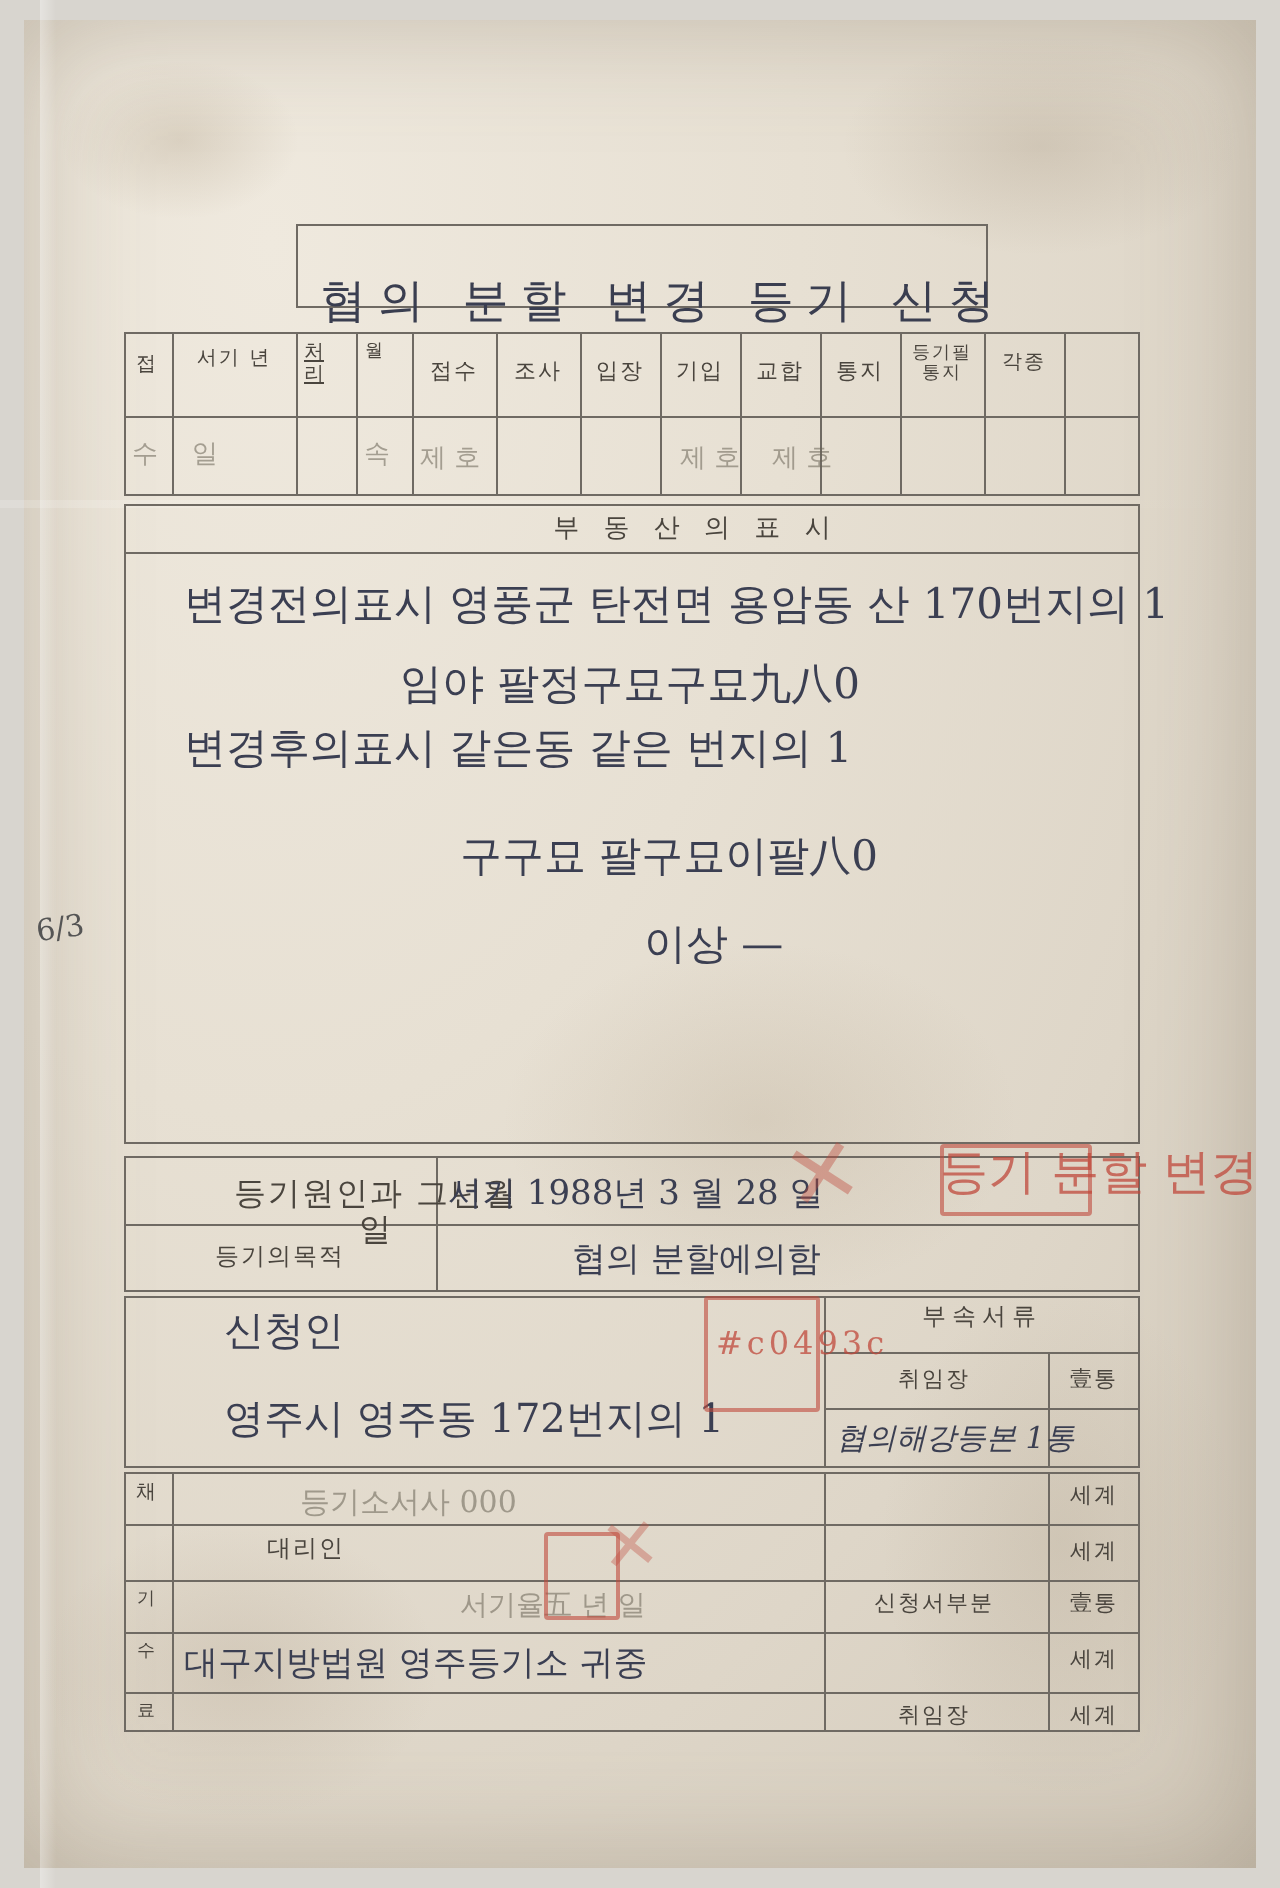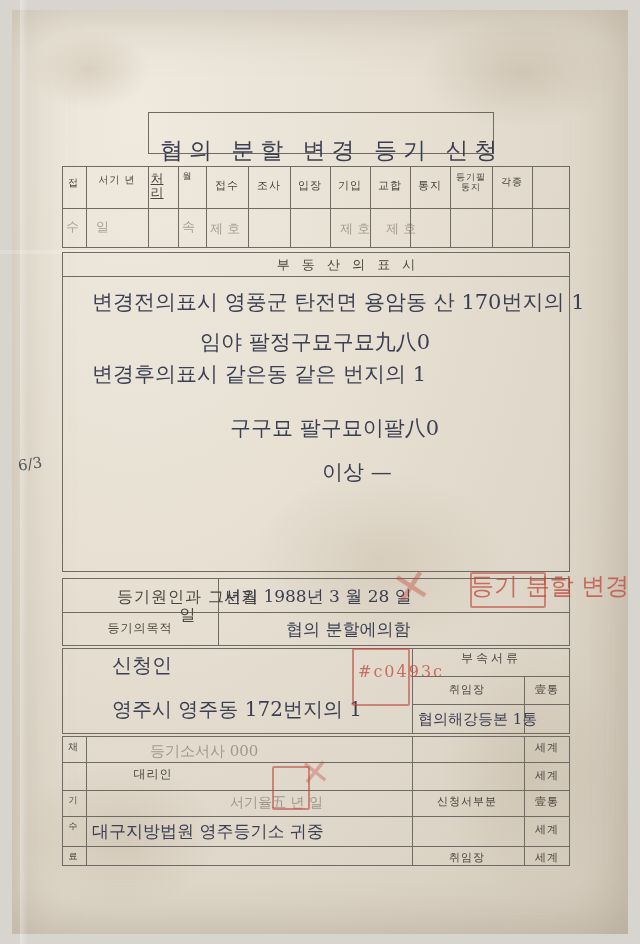--- a/index.html
+++ b/index.html
@@ -109,21 +109,21 @@
   <div class="vline" style="left:330px;top:166px;height:82px;"></div>
   <div class="vline" style="left:370px;top:166px;height:82px;"></div>
   <div class="vline" style="left:410px;top:166px;height:82px;"></div>
   <div class="vline" style="left:450px;top:166px;height:82px;"></div>
   <div class="vline" style="left:492px;top:166px;height:82px;"></div>
   <div class="vline" style="left:532px;top:166px;height:82px;"></div>
   <div class="hline" style="left:62px;top:208px;width:508px;"></div>
 
   <div class="vlabel" style="left:66px;top:178px;">접</div>
   <div class="cell-label" style="left:88px;top:174px;width:58px;font-size:10px;">서기    년</div>
-  <div class="vlabel" style="left:150px;top:172px;font-size:13px;text-decoration:underline;">처리</div>
+  <div class="vlabel" style="left:150px;top:172px;font-size:10px;text-decoration:underline;">처리</div>
   <div class="vlabel" style="left:180px;top:172px;font-size:9px;">월</div>
 
   <div class="cell-label" style="left:208px;top:180px;width:38px;">접수</div>
   <div class="cell-label" style="left:250px;top:180px;width:38px;">조사</div>
   <div class="cell-label" style="left:292px;top:180px;width:36px;">입장</div>
   <div class="cell-label" style="left:332px;top:180px;width:36px;">기입</div>
   <div class="cell-label" style="left:372px;top:180px;width:36px;">교합</div>
   <div class="cell-label" style="left:412px;top:180px;width:36px;">통지</div>
   <div class="cell-label" style="left:452px;top:172px;width:38px;font-size:9px;line-height:1.15;">등기필통지</div>
   <div class="cell-label" style="left:494px;top:176px;width:36px;font-size:10px;">각종</div>
@@ -165,21 +165,21 @@
   <div class="hand mid" style="left:112px;top:652px;font-size:20px;">신청인</div>
   <div class="hand mid" style="left:112px;top:696px;font-size:20px;">영주시 영주동 172번지의 1</div>
 
   <div class="stampbox" style="left:352px;top:648px;width:54px;height:54px;"></div>
   <div class="redstamp" style="left:358px;top:662px;font-size:16px;letter-spacing:2px;">#c0493c</div>
 
   <div class="hline" style="left:412px;top:704px;width:158px;"></div>
   <div class="vline" style="left:524px;top:676px;height:58px;"></div>
   <div class="cell-label" style="left:414px;top:684px;width:106px;font-size:11px;">취임장</div>
   <div class="cell-label" style="left:526px;top:684px;width:42px;font-size:11px;">壹통</div>
-  <div class="hand sm" style="left:418px;top:710px;font-size:15px;">협의해강등본 1통</div>
+  <div class="hand sm" style="left:418px;top:710px;font-size:15px;font-style:italic;">협의해강등본 1통</div>
 
   <div class="box" style="left:62px;top:736px;width:508px;height:130px;"></div>
   <div class="vline" style="left:86px;top:736px;height:130px;"></div>
   <div class="vline" style="left:412px;top:736px;height:130px;"></div>
   <div class="vline" style="left:524px;top:736px;height:130px;"></div>
   <div class="hline" style="left:62px;top:762px;width:508px;"></div>
   <div class="hline" style="left:62px;top:790px;width:508px;"></div>
   <div class="hline" style="left:62px;top:816px;width:508px;"></div>
   <div class="hline" style="left:62px;top:846px;width:508px;"></div>
 

